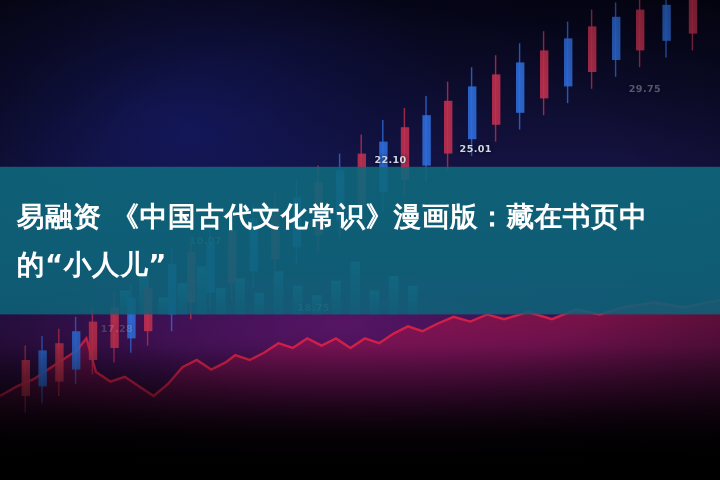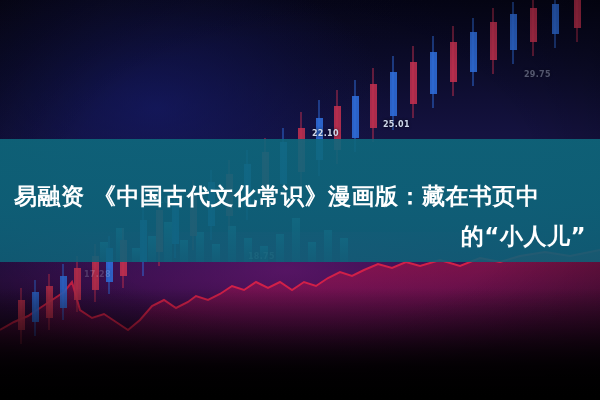--- a/index.html
+++ b/index.html
@@ -85,39 +85,39 @@
     position: absolute;
     left: 0;
     top: 139px;
     width: 600px;
     height: 123px;
     background: linear-gradient(180deg, rgba(14,104,124,0.90) 0%, rgba(13,101,122,0.90) 55%, rgba(13,98,120,0.88) 100%);
   }
   .title-text {
     position: absolute;
     left: 0;
-    top: 154px;
+    top: 139px;
     width: 600px;
     height: 123px;
     box-sizing: border-box;
     padding: 0 14px;
     display: flex;
     flex-direction: column;
     align-items: center;
     justify-content: center;
     color: #ffffff;
     font-size: 23px;
     font-weight: bold;
     line-height: 40px;
     letter-spacing: 0.5px;
     text-align: center;
   }
   .title-line { display: block; width: 100%; }
   .title-line.l1 { text-align: left; }
-  .title-line.l2 { text-align: right; }
+  .title-line.l2 { text-align: left; }
 </style>
 </head>
 <body>
 
 <div id="stage">
 
   <div class="bg-base"></div>
   <div class="bg-blue-glow"></div>
   <div class="bg-purple-glow"></div>
 

